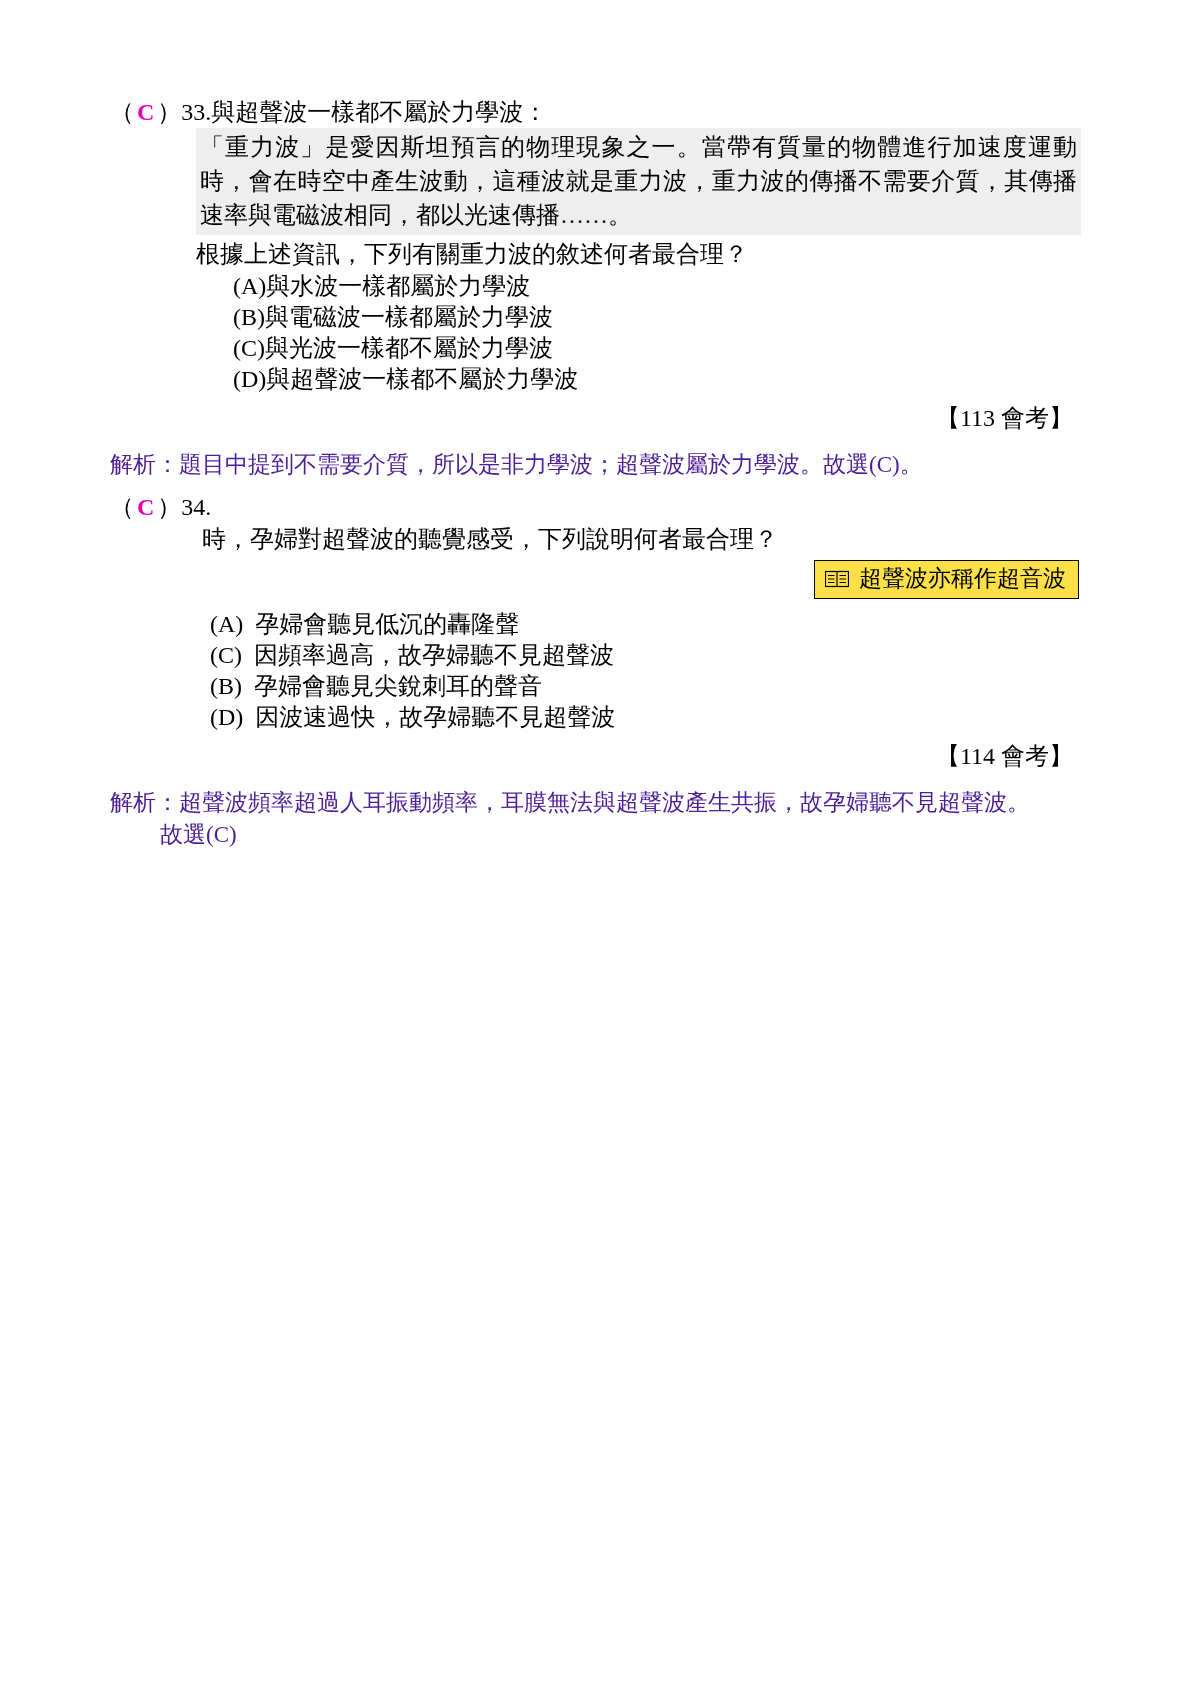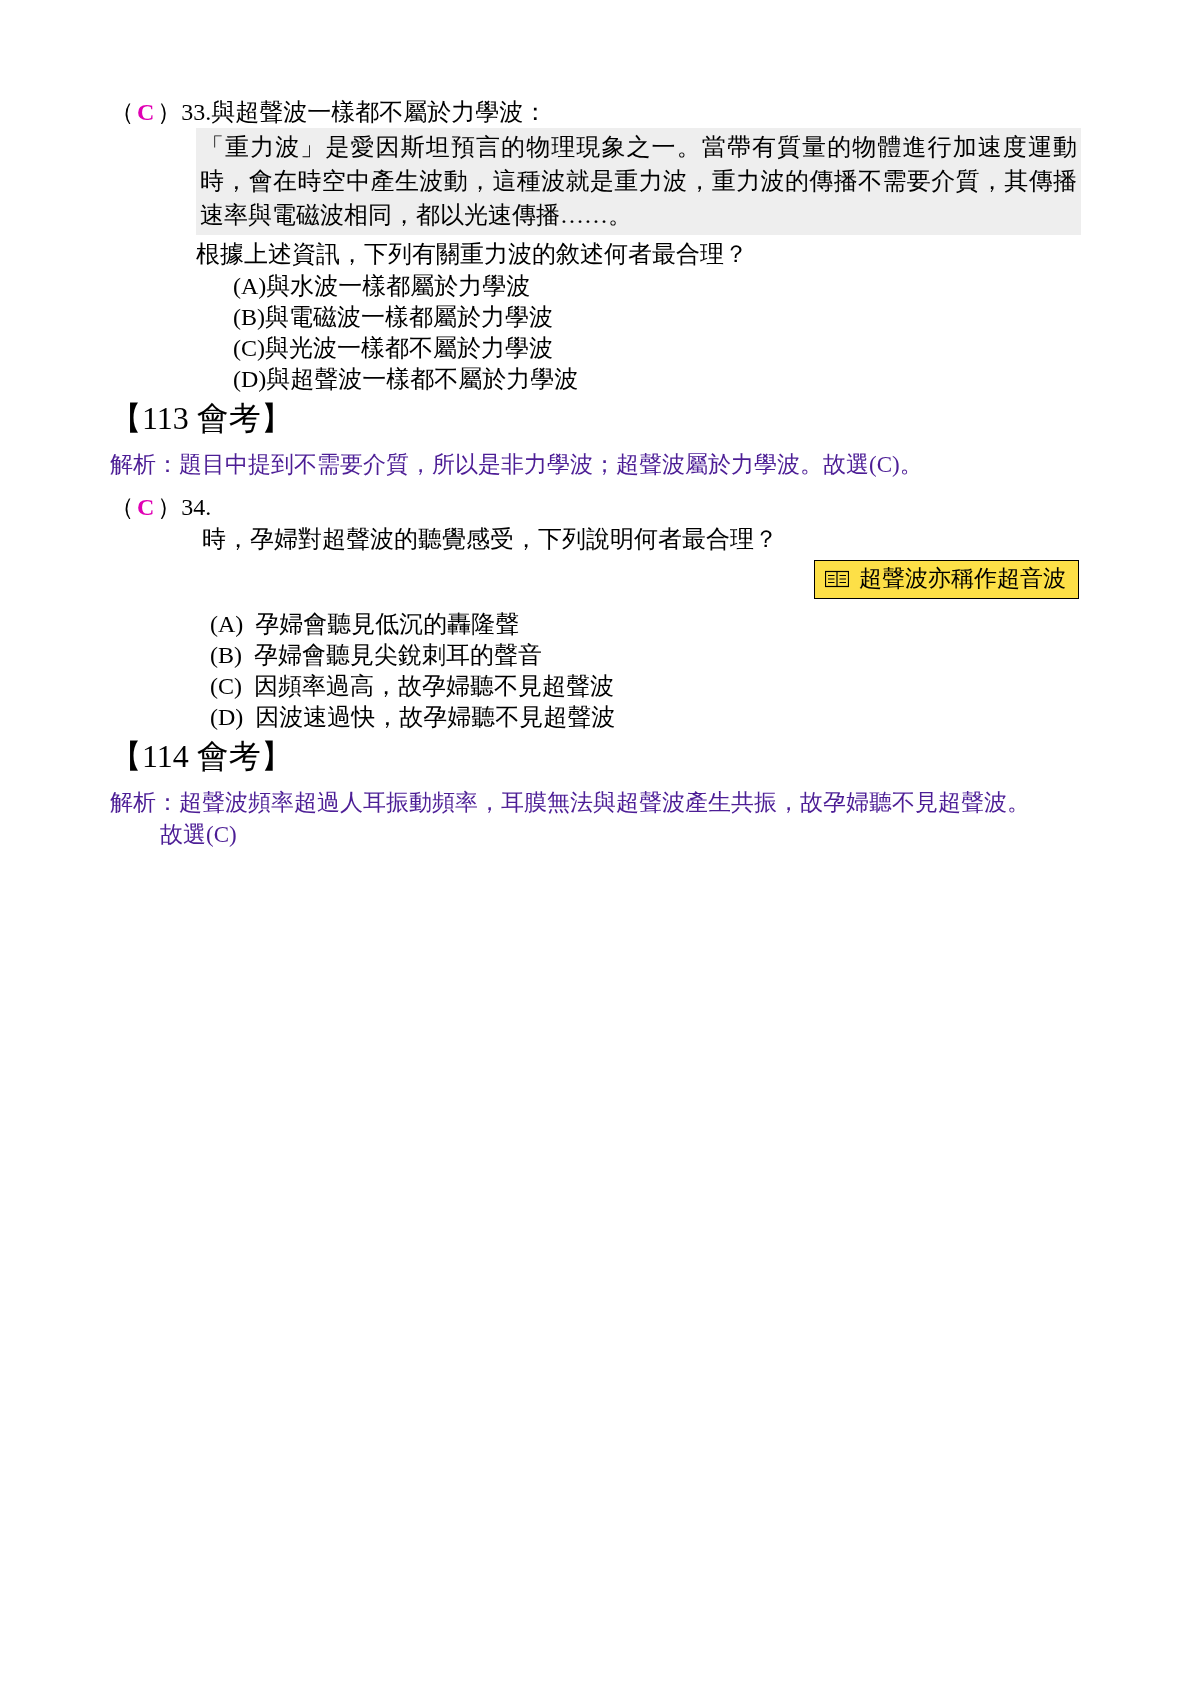--- a/index.html
+++ b/index.html
@@ -70,22 +70,22 @@
   .opt34 {
     line-height: 31px;
     white-space: pre;
     margin-left: 8px;
   }
   .sub-q {
     line-height: 34px;
     margin-top: 2px;
   }
   .source {
-    text-align: left;
-    font-size: 32px;
+    text-align: right;
+    font-size: 24px;
     line-height: 30px;
     margin-top: 8px;
     padding-right: 8px;
   }
   .explain {
     color: #4c1d95;
     font-size: 23px;
     line-height: 32px;
     margin-top: 16px;
     margin-bottom: 10px;
@@ -174,22 +174,22 @@
             <line x1="14.5" y1="9" x2="21" y2="9" stroke="#000" stroke-width="1"></line>
             <line x1="14.5" y1="12.5" x2="21" y2="12.5" stroke="#000" stroke-width="1"></line>
           </svg>
         </span>
         <span>超聲波亦稱作超音波</span>
       </div>
     </div>
 
     <div class="indent-body-34">
       <div class="opt34">(A)  孕婦會聽見低沉的轟隆聲</div>
+      <div class="opt34">(C)  因頻率過高，故孕婦聽不見超聲波</div>
       <div class="opt34">(B)  孕婦會聽見尖銳刺耳的聲音</div>
-      <div class="opt34">(C)  因頻率過高，故孕婦聽不見超聲波</div>
       <div class="opt34">(D)  因波速過快，故孕婦聽不見超聲波</div>
     </div>
 
     <div class="source">【114 會考】</div>
   </div>
 
   <div class="explain">
     <span>解析：超聲波頻率超過人耳振動頻率，耳膜無法與超聲波產生共振，故孕婦聽不見超聲波。</span>
     <span class="cont">故選(C)</span>
   </div>

